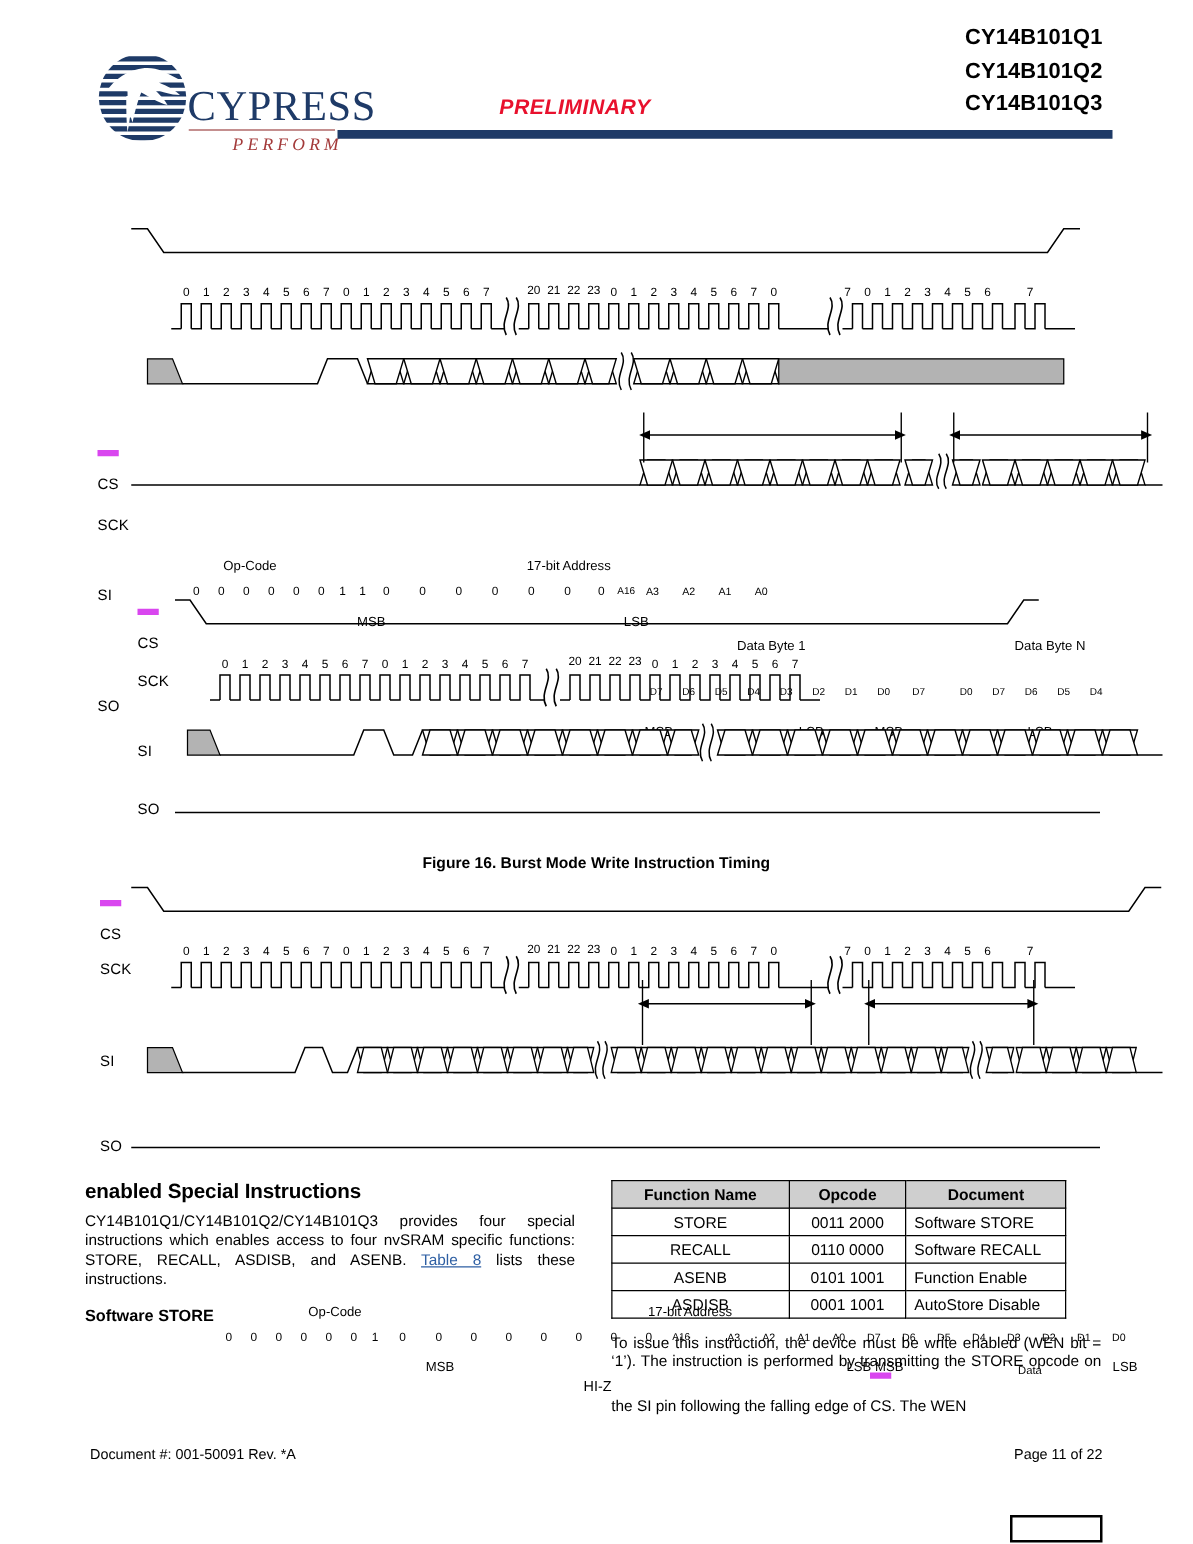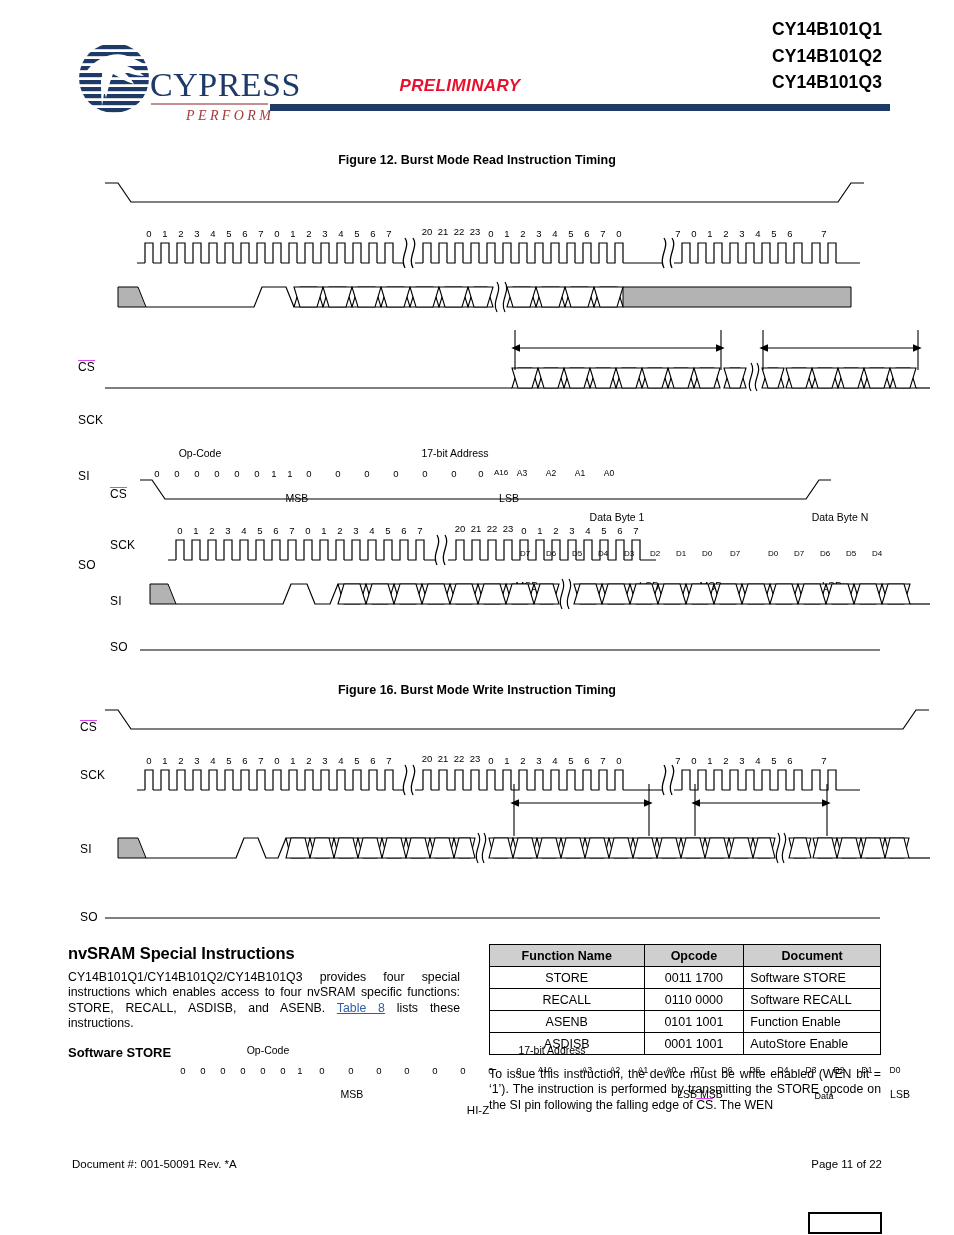--- a/index.html
+++ b/index.html
@@ -25,32 +25,32 @@
   .partnums div{font-weight:bold;font-size:17.5px;line-height:26.5px;letter-spacing:.1px;}
   .bluebar{position:absolute;left:270px;top:104px;width:620px;height:7px;background:#1e3a67;}
 
   
   .figcap{position:absolute;width:100%;text-align:center;font-weight:bold;font-size:12.5px;}
   .sig-label{position:absolute;font-size:12px;letter-spacing:.2px;}
   .ovl{position:absolute;font-size:9.5px;}
   .ovl.c{transform:translateX(-50%);}
   .note{position:absolute;font-size:10.5px;}
   .note.c{transform:translateX(-50%);text-align:center;}
-  .overline{border-top:1px solid #d946ef;padding-top:0px;display:inline-block;line-height:13px;}
+  .overline{border-top:5px solid #d946ef;padding-top:16px;display:inline-block;line-height:13px;}
   svg{overflow:visible;}
 
   
   .h2{font-size:16.5px;font-weight:bold;margin:0 0 7px 0;letter-spacing:-.1px;}
   .h3{font-size:13px;font-weight:bold;margin:0 0 6px 0;}
   .para{font-size:12.3px;line-height:15.4px;text-align:justify;margin:0 0 13px 0;}
   .lnk{color:#2e5fa3;}
   .leftcol{position:absolute;left:68px;top:944px;width:392px;}
   .rightcol{position:absolute;left:489px;top:944px;width:392px;}
   .tblcap{font-size:12.5px;font-weight:bold;margin:0 0 7px 2px;}
-  table.t8{border-collapse:collapse;width:392px;}
+  table.t8{border-collapse:collapse;width:364px;}
   table.t8 td,table.t8 th{border:1px solid #000;font-size:12.5px;height:21px;padding:0 6px;}
   table.t8 th{background:#cfcfcf;font-weight:bold;text-align:center;}
   table.t8 td.c{text-align:center;}
   table.t8 td.l{text-align:left;}
   .t8 col.c1{width:155px;} .t8 col.c2{width:100px;} .t8 col.c3{width:137px;}
   .aftertable{font-size:12.3px;line-height:15.4px;text-align:justify;margin-top:12px;}
 
   
   .footer{position:absolute;left:0;top:1158px;width:954px;height:20px;font-size:11.5px;}
   .footer .l{position:absolute;left:72px;}
@@ -102,21 +102,20 @@
 
     <div class="partnums">
       <div>CY14B101Q1</div>
       <div>CY14B101Q2</div>
       <div>CY14B101Q3</div>
     </div>
 
     <div class="bluebar"></div>
   </div>
 
-  <div class="figcap" style="top:153px">Figure 12.  Burst Mode Read Instruction Timing</div>
 
   <div style="position:absolute;left:0;top:175px;width:954px;height:250px">
     <div class="sig-label" style="left:78px;top:185px">
       <span class="overline">CS</span>
     </div>
     <div class="sig-label" style="left:78px;top:238px">SCK</div>
     <div class="sig-label" style="left:78px;top:294px">SI</div>
     <div class="sig-label" style="left:78px;top:383px">SO</div>
 
     <svg width="954" height="250" style="position:absolute;left:0;top:0">
@@ -703,21 +702,21 @@
       
       
       
       
       
     </div>
 
   </div>
 
   <div class="leftcol">
-    <h2 class="h2">nvSRAM Special Instructions</h2>
+    <h2 class="h2">enabled Special Instructions</h2>
     <p class="para"><span>CY14B101Q1/CY14B101Q2/CY14B101Q3 provides four special instructions which enables access to four nvSRAM specific functions: STORE, RECALL, ASDISB, and ASENB. </span><a class="lnk" href="#">Table 8</a><span> lists these instructions.</span></p>
     <h3 class="h3">Software STORE</h3>
   </div>
 
   <div class="rightcol">
     <table class="t8">
       <colgroup>
           <col class="c1">
           <col class="c2">
           <col class="c3">
@@ -725,37 +724,37 @@
       <thead>
         <tr>
           <th>Function Name</th>
           <th>Opcode</th>
           <th>Document</th>
         </tr>
       </thead>
       <tbody>
         <tr>
           <td class="c">STORE</td>
-          <td class="c">0011 1700</td>
+          <td class="c">0011 2000</td>
           <td class="l">Software STORE</td>
         </tr>
         <tr>
           <td class="c">RECALL</td>
           <td class="c">0110 0000</td>
           <td class="l">Software RECALL</td>
         </tr>
         <tr>
           <td class="c">ASENB</td>
           <td class="c">0101 1001</td>
           <td class="l">Function Enable</td>
         </tr>
         <tr>
           <td class="c">ASDISB</td>
           <td class="c">0001 1001</td>
-          <td class="l">AutoStore Enable</td>
+          <td class="l">AutoStore Disable</td>
         </tr>
       </tbody>
     </table>
     <p class="aftertable"><span>To issue this instruction, the device must be write enabled (WEN bit = ‘1’). The instruction is performed by transmitting the STORE opcode on the SI pin following the falling edge of </span><span class="overline" style="line-height:12px">CS</span><span>. The WEN</span></p>
   </div>
 
   <div class="footer">
     <span class="l">Document #: 001-50091 Rev. *A</span>
     <span class="r">Page 11 of 22</span>
   </div>

